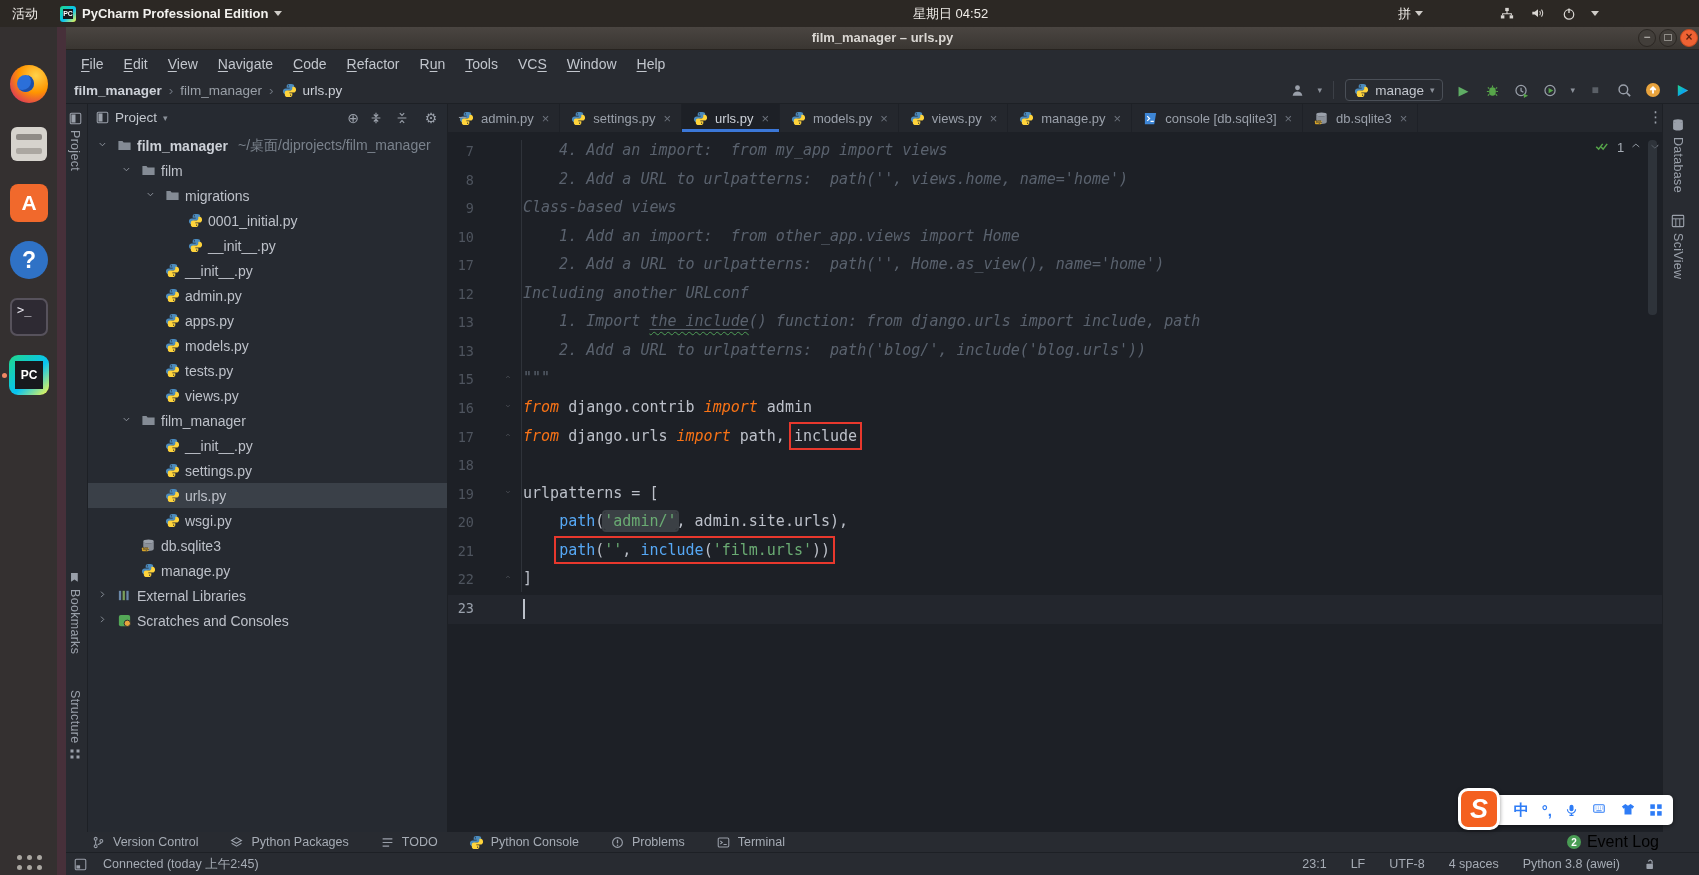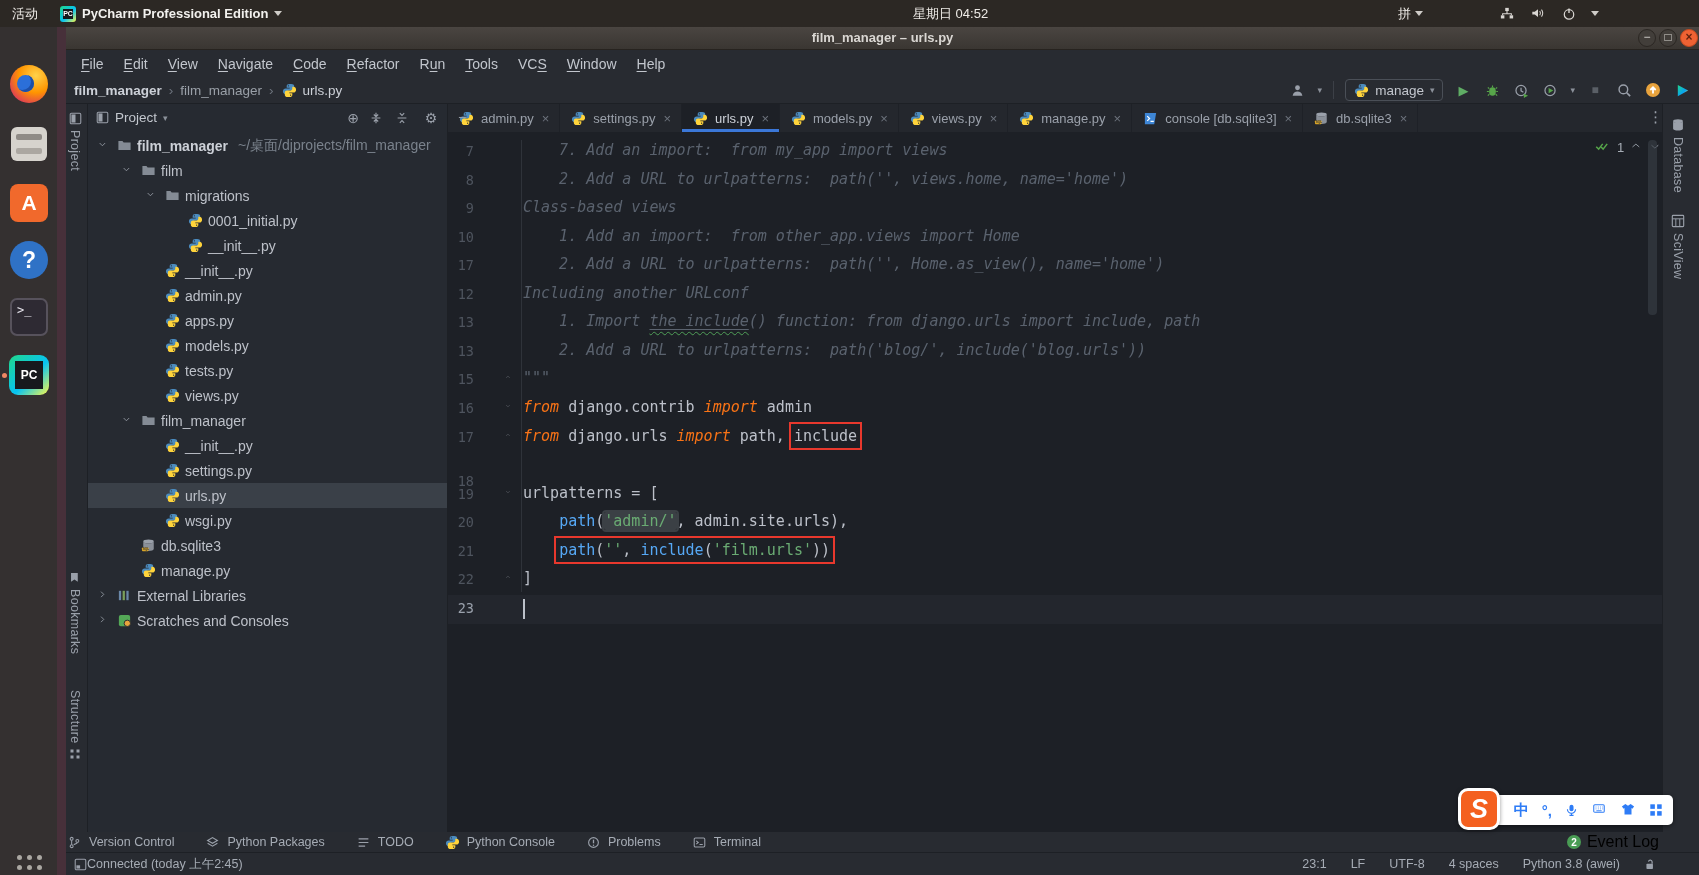--- a/index.html
+++ b/index.html
@@ -99,26 +99,26 @@
   .t-strhl{color:#6aab73;background:#3b4045;box-shadow:0 0 0 2px #3b4045;border-radius:2px;}
   .u-sol{text-decoration:underline;text-underline-offset:3px;}
   .u-wav{text-decoration:underline wavy #4f9e57;text-decoration-thickness:1px;text-underline-offset:5px;}
   .redbox{outline:2px solid #e8382d;outline-offset:3px;}
   .iguide{position:absolute;left:73px;top:8px;width:1px;height:452px;background:#2f333a;}
   .caret{position:absolute;left:75px;width:2px;height:20px;background:#bbc0c9;}
   .insp{position:absolute;left:1145px;top:8px;display:flex;align-items:center;gap:7px;color:#a6acb5;font-size:13px;font-family:"Liberation Sans",sans-serif;}
   .sbthumb{position:absolute;left:1200px;top:8px;width:9px;height:175px;background:#383d45;border-radius:4px;opacity:.65;}
 
   
-  .btoolbar{left:66px;top:832px;width:1633px;height:20px;background:#282b31;display:flex;align-items:center;gap:30px;color:#a6acb5;font-size:12.5px;}
+  .btoolbar{left:66px;top:832px;width:1633px;height:20px;background:#282b31;display:flex;align-items:center;gap:30px;padding-left:24px;color:#a6acb5;font-size:12.5px;}
   .btb-item{display:flex;align-items:center;gap:6px;}
   .eventlog{position:absolute;right:40px;top:0;height:20px;display:flex;align-items:center;gap:6px;}
   .badge{width:14px;height:14px;border-radius:50%;background:#499c54;color:#fff;font-size:10px;font-weight:bold;display:flex;align-items:center;justify-content:center;}
   .statusbar{left:66px;top:852px;width:1633px;height:23px;background:#282b31;border-top:1px solid #1d2025;color:#a6acb5;font-size:12.5px;}
-  .sb-left{position:absolute;left:8px;top:0;height:22px;display:flex;align-items:center;gap:0;}
+  .sb-left{position:absolute;left:8px;top:0;height:22px;display:flex;align-items:center;gap:16px;}
   .sb-right{position:absolute;right:42px;top:0;height:22px;display:flex;align-items:center;gap:24px;}
 
   
   .sogou{left:1458px;top:791px;width:215px;height:36px;z-index:40;}
   .sogou .bar{position:absolute;left:14px;top:4px;right:0;height:30px;background:#fff;border-radius:5px;box-shadow:0 1px 4px rgba(0,0,0,.45);display:flex;align-items:center;justify-content:flex-end;gap:13px;padding:0 10px;}
   .slogo{position:absolute;left:0;top:-3px;width:42px;height:42px;border-radius:10px;background:#f4601f;border:3px solid #fff;color:#fff;font-weight:bold;font-style:italic;font-size:27px;display:flex;align-items:center;justify-content:center;box-shadow:0 1px 4px rgba(0,0,0,.4);}
   .sg-ico{color:#2e7cf6;font-size:15px;font-weight:bold;display:flex;align-items:center;}
   svg{display:block;}
 </style>
 </head>
@@ -722,21 +722,21 @@
         </span>
       <span>
           <svg width="12" height="9" viewBox="0 0 16 16" fill="none">
             <path stroke="#9aa0aa" stroke-width="1.6" d="m2 5 6 5 6-5" transform="translate(-2,-1)"></path>
           </svg>
         </span>
     </div>
     <div class="sbthumb"></div>
   <div class="crow" style="top: 6px;">
         <span class="ln">7</span>
-        <span class="codeline"><span class="t-doc">    7. Add an import:  from my_app import views</span></span>
+        <span class="codeline"><span class="t-doc">    4. Add an import:  from my_app import views</span></span>
       </div>
       <div class="crow" style="top: 34.55px;">
         <span class="ln">8</span>
         <span class="codeline"><span class="t-doc">    2. Add a URL to urlpatterns:  path('', views.home, name='home')</span></span>
       </div>
       <div class="crow" style="top: 63.1px;">
         <span class="ln">9</span>
         <span class="codeline"><span class="t-doc">Class-based views</span></span>
       </div>
       <div class="crow" style="top: 91.65px;">
@@ -779,21 +779,21 @@
       </div>
       <div class="crow" style="top: 291.5px;">
         <span class="ln">17</span>
         <span class="fold">
           <svg width="10" height="7" viewBox="0 0 16 16" fill="none">
             <path stroke="#6a7078" stroke-width="1.6" d="m2 9 6-5 6 5" transform="scale(.7)"></path>
           </svg>
         </span>
         <span class="codeline"><span class="t-kw">from</span><span class="t-pl"> django.urls </span><span class="t-kw">import</span><span class="t-pl"> path, </span><span class="redbox"><span class="t-pl">include</span></span></span>
       </div>
-      <div class="crow" style="top: 320.05px; margin-top: 16px;">
+      <div class="crow" style="top: 320.05px;">
         <span class="ln">18</span>
         <span class="codeline"></span>
       </div>
       <div class="crow" style="top: 348.6px;">
         <span class="ln">19</span>
         <span class="fold">
           <svg width="10" height="7" viewBox="0 0 16 16" fill="none">
             <path stroke="#6a7078" stroke-width="1.6" d="m2 4 6 5 6-5" transform="scale(.7)"></path>
           </svg>
         </span>

